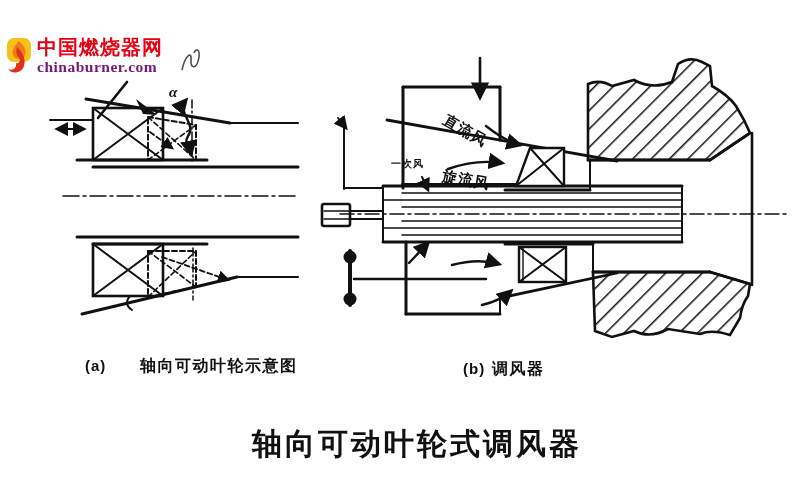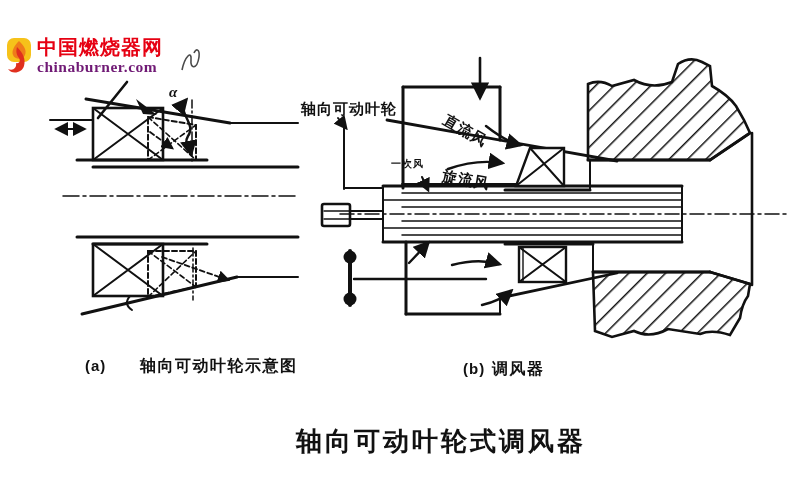--- a/index.html
+++ b/index.html
@@ -8,21 +8,21 @@
   #linework{position:absolute;left:0;top:0;}
   .lbl{position:absolute;white-space:nowrap;color:#111;}
   .lbl-b{font-weight:bold;font-size:15px;letter-spacing:1px;}
   .lbl-rot30{transform:rotate(30deg);transform-origin:left top;}
   .lbl-rot10{transform:rotate(10deg);transform-origin:left top;}
   .alpha{font-family:"Liberation Serif","DejaVu Serif",serif;font-style:italic;
          font-size:15px;font-weight:bold;}
   .cap{font-weight:bold;font-size:15px;letter-spacing:1px;}
   .cap-cn{font-weight:bold;font-size:16px;letter-spacing:1.5px;}
   .fig-title{font-family:"Liberation Serif","DejaVu Serif",serif;font-weight:bold;
-             font-size:26px;letter-spacing:3px;margin-left:44px;}
+             font-size:30px;letter-spacing:3px;}
   #logo{position:absolute;left:4px;top:37px;display:flex;align-items:flex-start;}
   #logo .txt{margin-left:3px;line-height:1;}
   .logo-cn{font-weight:bold;font-size:20px;letter-spacing:1px;color:#e60012;}
   .logo-en{font-family:"Liberation Serif","DejaVu Serif",serif;font-weight:bold;
            font-size:15.5px;color:#701a75;margin-top:2px;letter-spacing:0.5px;}
 </style>
 </head>
 <body>
 
 <div id="page">
@@ -152,21 +152,20 @@
                c-3,-4 -3,-7 -2,-11 z" fill="#e0301e"></path>
     </svg>
     <div class="txt">
       <div class="logo-cn">中国燃烧器网</div>
       <div class="logo-en">chinaburner.com</div>
     </div>
   </div>
 
   <span class="lbl alpha" style="left:169px;top:84px;">α</span>
 
-  <span class="lbl lbl-b" style="left:301px;top:100px;">轴向可动叶轮</span>
 
   <span class="lbl lbl-b lbl-rot30" style="left:449px;top:111px;">直流风</span>
 
   <span class="lbl lbl-b" style="left:391px;top:157px;font-size:10px;">一次风</span>
 
   <span class="lbl lbl-b lbl-rot10" style="left:444px;top:167px;">旋流风</span>
 
   <span class="lbl cap" style="left:85px;top:357px;">(a)</span>
   <span class="lbl cap-cn" style="left:140px;top:356px;">轴向可动叶轮示意图</span>
 

